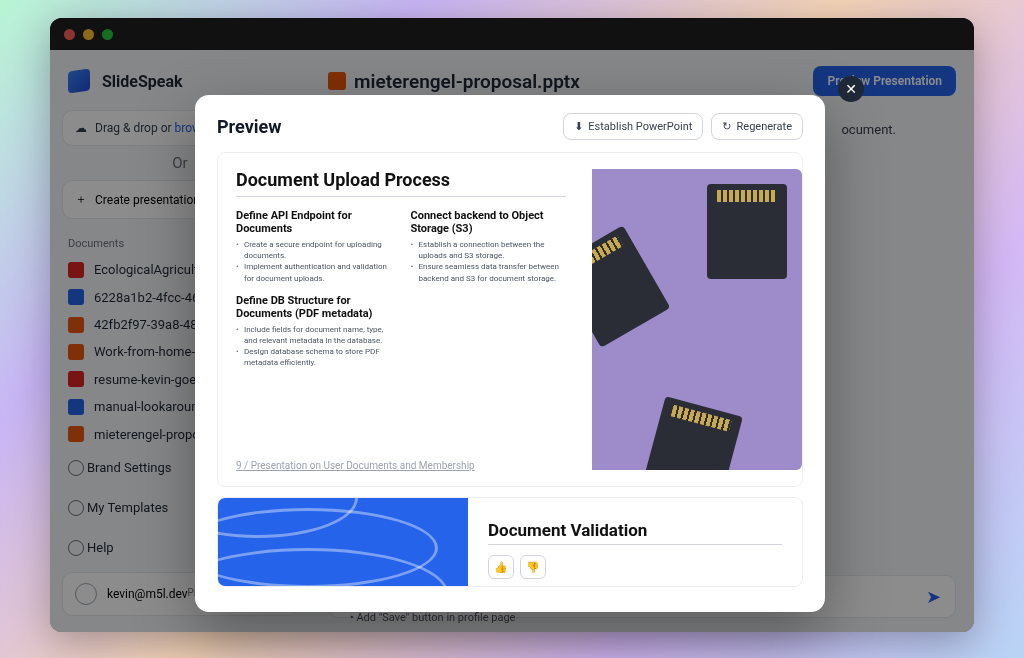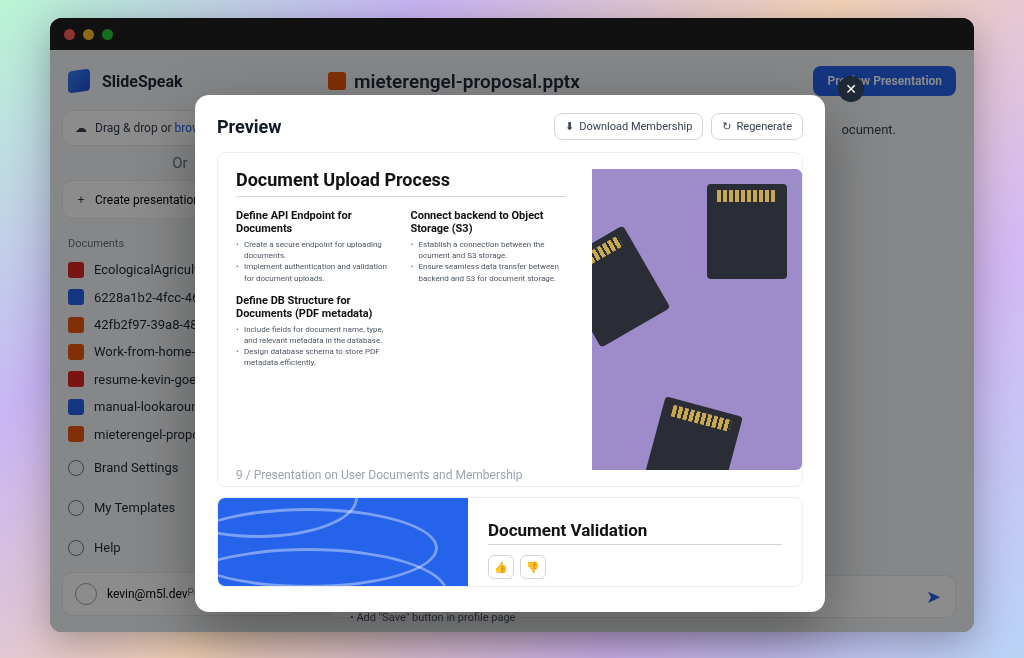--- a/index.html
+++ b/index.html
@@ -103,21 +103,21 @@
     width: 16px; height: 16px;
     border-radius: 3px;
     flex-shrink: 0;
   }
   .doc-icon.pdf { background: #dc2626; }
   .doc-icon.word { background: #2563eb; }
   .doc-icon.ppt { background: #ea580c; }
   .nav-item {
     display: flex;
     align-items: center;
-    gap: 10px;
+    gap: 3px;
     padding: 8px 6px;
     font-size: 13px;
     color: #1f2937;
   }
   .nav-icon {
     width: 16px; height: 16px;
     border: 1.5px solid #6b7280;
     border-radius: 50%;
   }
   .account {
@@ -306,24 +306,25 @@
     line-height: 1.4;
   }
   .slide-ul li::before {
     content: "•";
     position: absolute;
     left: 0;
     color: #6b7280;
   }
   .slide-footer {
     position: absolute;
-    bottom: 4px;
+    bottom: 15px;
     left: 18px;
-    font-size: 12px;
+    font-size: 10px;
     color: #9ca3af;
+    text-decoration: underline;
   }
   .slide-img {
     width: 210px;
     background: #9d8cc9;
     border-radius: 0 6px 6px 0;
     position: relative;
     overflow: hidden;
   }
   .sdcard {
     position: absolute;
@@ -504,21 +505,21 @@
 <div class="modal-close">
   <span>✕</span>
 </div>
 
 <div class="modal">
   <div class="modal-header">
     <div class="modal-title">Preview</div>
     <div class="modal-actions">
       <div class="pill">
         <span>⬇</span>
-        <span>Download Membership</span>
+        <span>Establish PowerPoint</span>
       </div>
       <div class="pill">
         <span>↻</span>
         <span>Regenerate</span>
       </div>
     </div>
   </div>
 
   <div class="slide-preview">
     <div class="slide-text">
@@ -533,21 +534,21 @@
           </ul>
           <div class="slide-h2">Define DB Structure for Documents (PDF metadata)</div>
           <ul class="slide-ul">
             <li>Include fields for document name, type, and relevant metadata in the database.</li>
             <li>Design database schema to store PDF metadata efficiently.</li>
           </ul>
         </div>
         <div class="col">
           <div class="slide-h2">Connect backend to Object Storage (S3)</div>
           <ul class="slide-ul">
-            <li>Establish a connection between the ocument and S3 storage.</li>
+            <li>Establish a connection between the uploads and S3 storage.</li>
             <li>Ensure seamless data transfer between backend and S3 for document storage.</li>
           </ul>
         </div>
       </div>
       <div class="slide-footer">9 / Presentation on User Documents and Membership</div>
     </div>
     <div class="slide-img">
       <div class="sdcard c1"></div>
       <div class="sdcard c2"></div>
       <div class="sdcard c3"></div>

